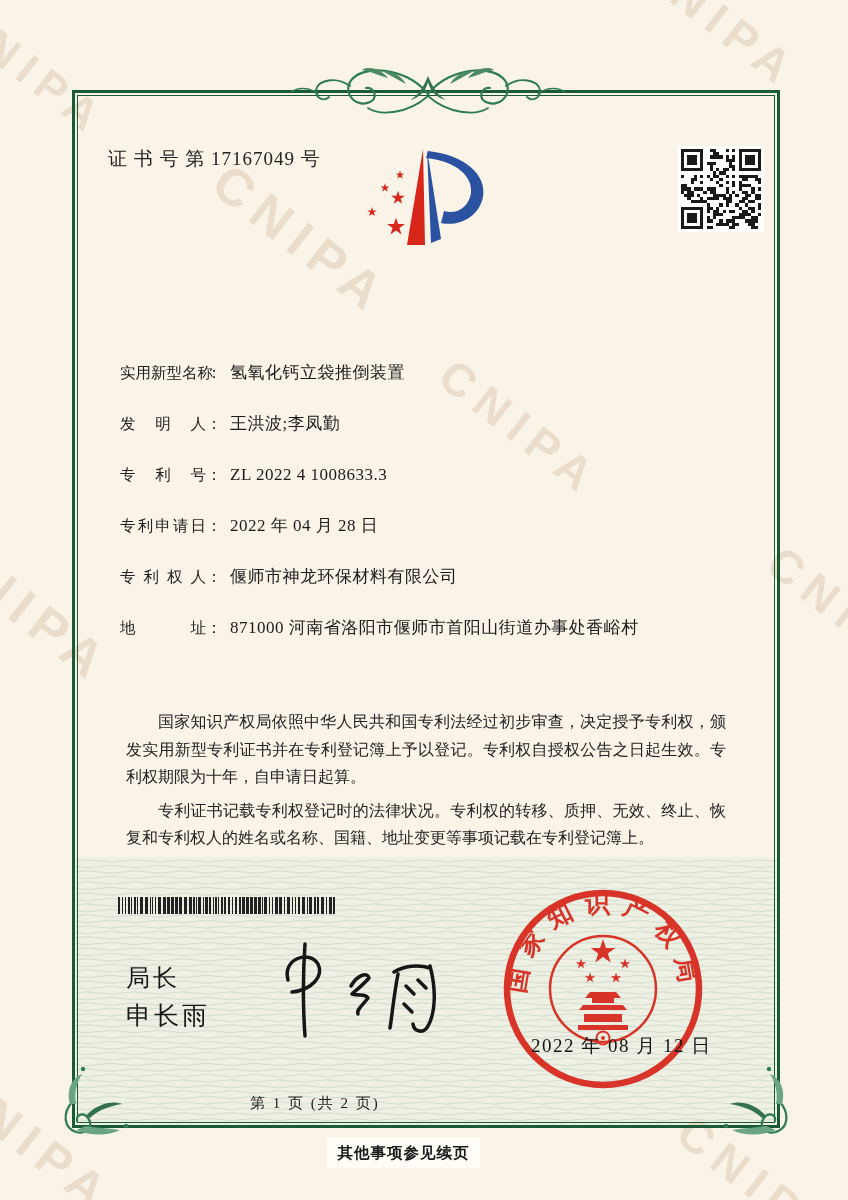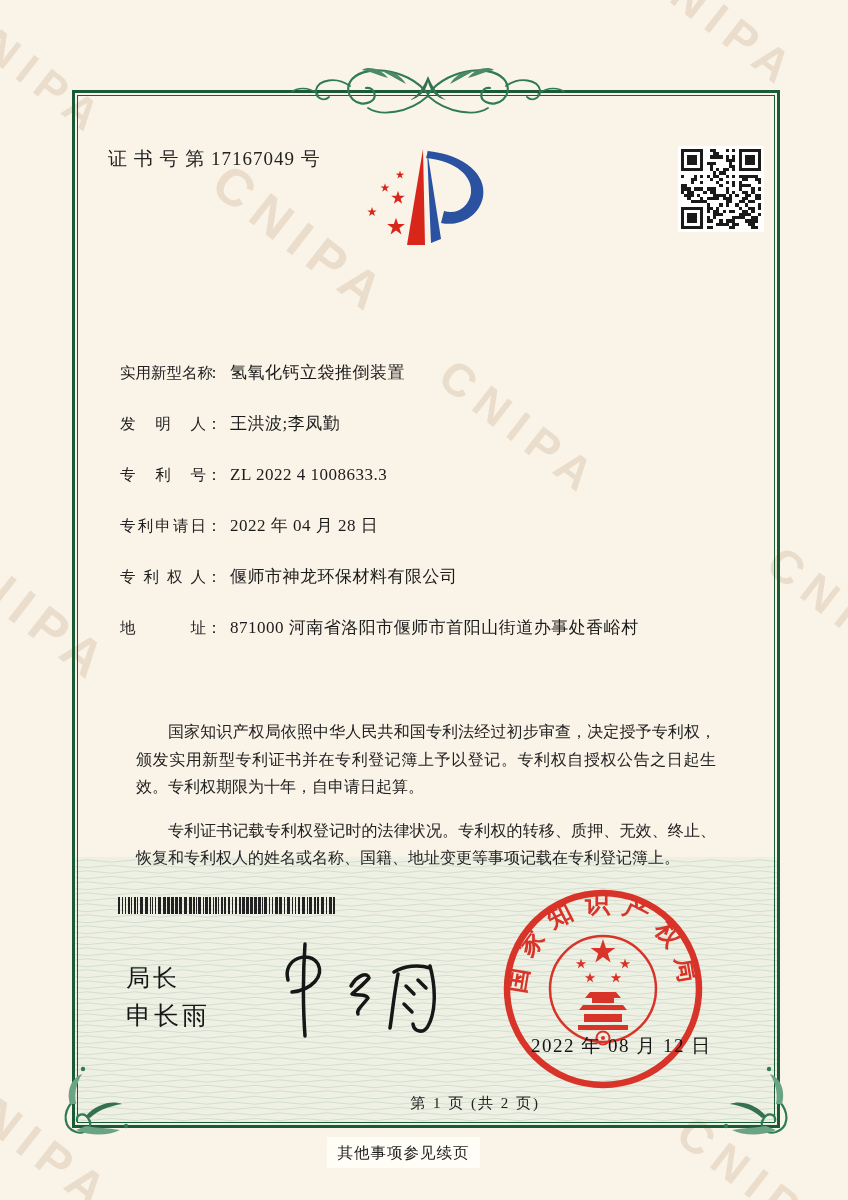--- a/index.html
+++ b/index.html
@@ -25,30 +25,30 @@
   .frow{line-height:25px;margin-bottom:26px;white-space:nowrap;position:relative;}
   .flab{display:inline-block;width:86px;font-size:15.5px;text-align:justify;text-align-last:justify;
         vertical-align:baseline;color:#222;}
   .fcolon{font-size:16px;padding-right:8px;color:#222;}
   .fval{font-size:17px;letter-spacing:0.5px;color:#1b1b1b;}
   .pair2{position:absolute;left:248px;top:0;}
   .flab2{font-size:15.5px;letter-spacing:1px;color:#222;}
   
   .bodytext{position:absolute;left:120px;top:702px;width:612px;font-size:16px;line-height:27.6px;
             text-align:justify;color:#222;}
-  .bodytext p{margin:16px;text-indent:2em;}
+  .bodytext p{margin:6px;text-indent:2em;}
   
   .waves{position:absolute;left:75px;top:857px;z-index:0;}
   .sig-title{position:absolute;left:126px;top:962px;font-size:24px;letter-spacing:3px;color:#161616;}
   .sig-name{position:absolute;left:126px;top:999px;font-size:25px;letter-spacing:3px;color:#161616;}
   .sealdate{position:absolute;left:531px;top:1033px;font-size:19px;letter-spacing:1.5px;color:#141414;white-space:nowrap;}
-  .pagenum{position:absolute;left:240px;top:1094px;width:300px;text-align:right;font-size:15px;
+  .pagenum{position:absolute;left:250px;top:1094px;width:300px;text-align:left;font-size:15px;
            letter-spacing:2px;color:#222;}
   .contnote{position:absolute;left:327px;top:1137px;width:153px;height:31px;background:#fffdf6;
-            text-align:center;line-height:31px;font-size:15.5px;letter-spacing:1px;color:#1b1b1b;}
+            text-align:center;line-height:31px;font-size:15.5px;letter-spacing:1px;color:#1b1b1b;font-weight:bold;}
   svg{display:block;}
 </style>
 </head>
 <body>
 
 <div class="page">
 
   <svg width="0" height="0" style="position:absolute" aria-hidden="true">
     <defs>
       <path id="star" d="M0,-13 L2.94,-4.05 L12.36,-4.02 L4.76,1.55 L7.64,10.52 L0,5 L-7.64,10.52 L-4.76,1.55 L-12.36,-4.02 L-2.94,-4.05 Z"></path>

